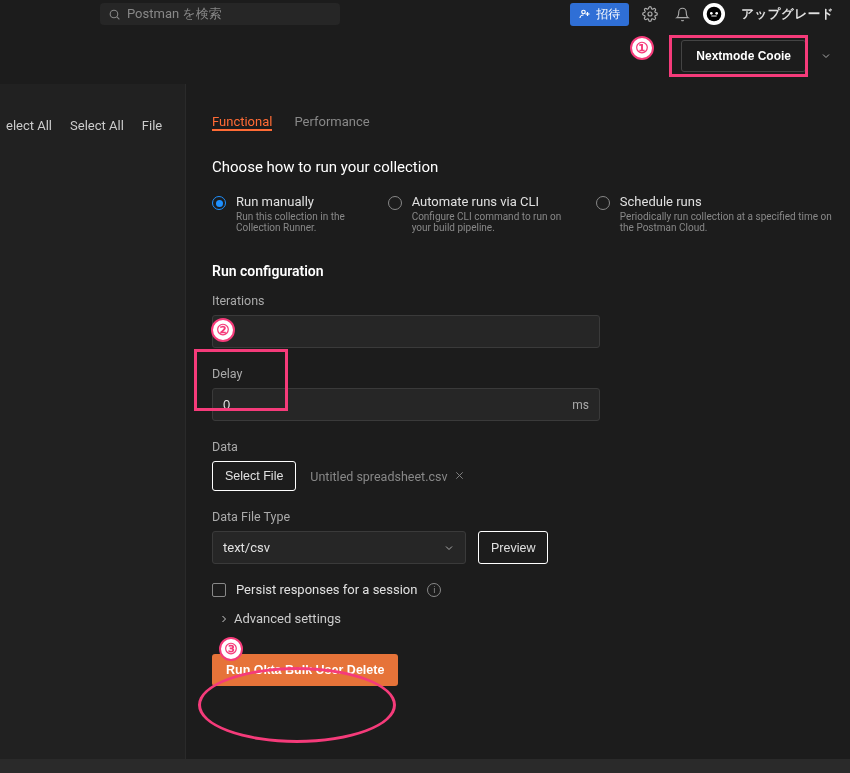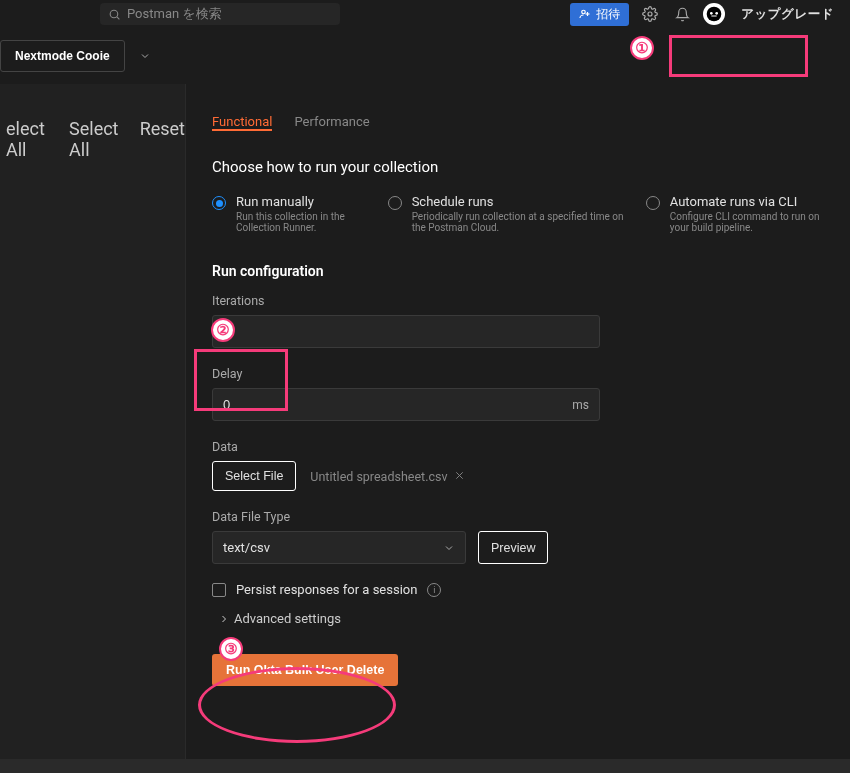--- a/index.html
+++ b/index.html
@@ -73,20 +73,21 @@
     letter-spacing: 0.5px;
     padding: 0 6px;
   }
 
   
   .subheader {
     height: 56px;
     background: #1c1c1c;
     display: flex;
     align-items: center;
+    justify-content: flex-end;
     padding-right: 18px;
     gap: 14px;
   }
   .env-btn {
     border: 1px solid #444;
     border-radius: 3px;
     padding: 8px 14px;
     font-size: 12px;
     font-weight: 600;
     color: #fff;
@@ -106,21 +107,21 @@
   .left-col {
     width: 186px;
     background: #212121;
     border-right: 1px solid #2a2a2a;
     padding-top: 34px;
   }
   .left-tabs {
     display: flex;
     gap: 18px;
     padding-left: 6px;
-    font-size: 18px;
+    font-size: 13px;
     color: #ccc;
   }
   .left-tabs span { cursor: default; }
   .right-col {
     flex: 1;
     padding: 30px 10px 0 26px;
     overflow-y: auto;
   }
 
   
@@ -299,21 +300,21 @@
         <polyline points="6 9 12 15 18 9"></polyline>
       </svg>
   </span>
 </div>
 
 <div class="main">
   <div class="left-col">
     <div class="left-tabs">
       <span>elect All</span>
       <span>Select All</span>
-      <span>Reset</span>
+      <span>File</span>
     </div>
   </div>
 
   <div class="right-col">
     <div class="tabs">
       <div class="tab active">Functional</div>
       <div class="tab">Performance</div>
     </div>
 
     <h2>Choose how to run your collection</h2>
@@ -322,29 +323,29 @@
       <div class="radio-row">
         <div class="radio selected"></div>
         <div>
           <div class="radio-label">Run manually</div>
           <div class="radio-desc">Run this collection in the Collection Runner.</div>
         </div>
       </div>
       <div class="radio-row">
         <div class="radio"></div>
         <div>
-          <div class="radio-label">Schedule runs</div>
-          <div class="radio-desc">Periodically run collection at a specified time on the Postman Cloud.</div>
+          <div class="radio-label">Automate runs via CLI</div>
+          <div class="radio-desc">Configure CLI command to run on your build pipeline.</div>
         </div>
       </div>
       <div class="radio-row">
         <div class="radio"></div>
         <div>
-          <div class="radio-label">Automate runs via CLI</div>
-          <div class="radio-desc">Configure CLI command to run on your build pipeline.</div>
+          <div class="radio-label">Schedule runs</div>
+          <div class="radio-desc">Periodically run collection at a specified time on the Postman Cloud.</div>
         </div>
       </div>
     </div>
 
     <h3>Run configuration</h3>
 
     <div class="field-block">
       <span class="field-label">Iterations</span>
       <div class="input">
         <input value="2" style="">

